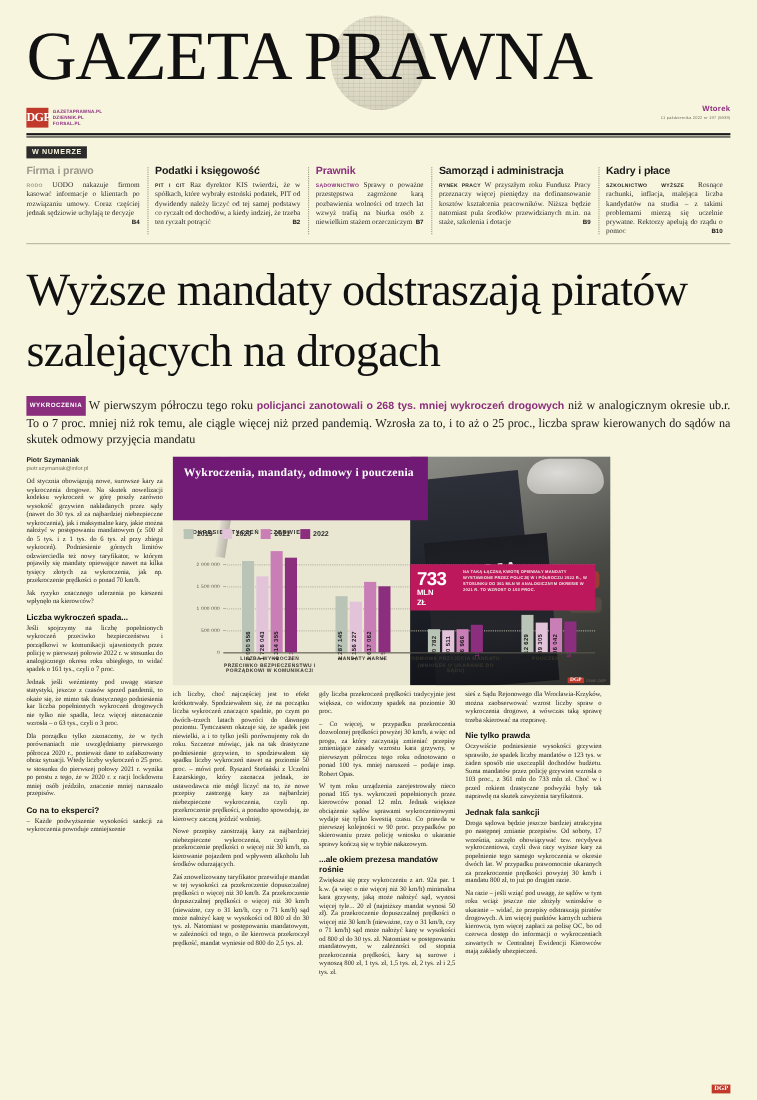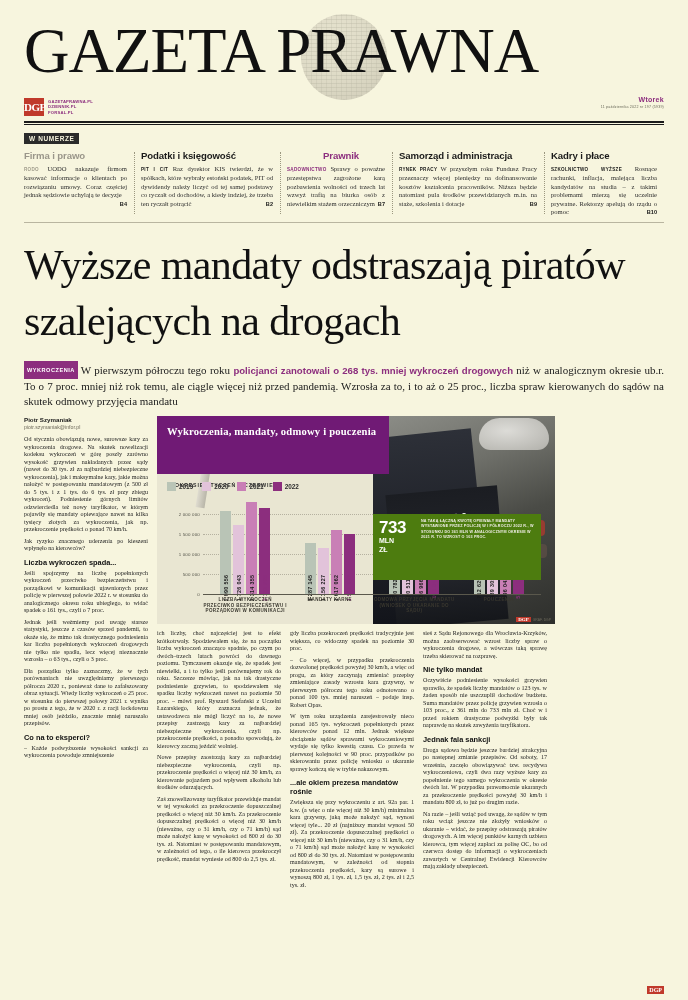--- a/index.html
+++ b/index.html
@@ -76,21 +76,21 @@
   .sections { display:flex; margin-top:5px; border-bottom:1px solid #b9b5a0; padding-bottom:6px; }
   .sec { padding:0 7px; position:relative; }
   .sec + .sec:before {
     content:""; position:absolute; left:0; top:2px; bottom:2px;
     border-left:1px dotted #9b977f;
   }
   .sec:first-child { padding-left:0; }
   .sec-h { font-family:"Liberation Sans", sans-serif; font-weight:bold;
            font-size:9.6px; margin-bottom:4px; letter-spacing:-.1px; }
   .sec-h.gray { color:#9a968a; }
-  .sec-h.purple { color:#8c2e7e;margin-left:36px; }
+  .sec-h.purple { color:#8c2e7e; }
   .sec-b { font-family:"Liberation Serif", serif; font-size:6.6px; line-height:8.4px;
            color:#2d2d2d; text-align:justify; }
   .kicker { font-family:"Liberation Sans", sans-serif; font-weight:bold;
             font-size:4.6px; letter-spacing:.3px; }
   .kicker.k-dark { color:#1a1a1a; }
   .kicker.k-gray { color:#a09c8c; }
   .kicker.k-purple { color:#8c2e7e; }
   .pg { float:right; font-family:"Liberation Sans", sans-serif; font-weight:bold;
         font-size:5.6px; color:#1a1a1a; }
 
@@ -210,22 +210,22 @@
     font-family:"Liberation Sans", sans-serif; font-weight:bold; font-size:5.4px;
     color:#1a1a1a; letter-spacing:.3px;
   }
   .bar.last .val { color:#8c2e7e; }
   .xaxis { position:absolute; left:36px; right:0; top:96px; border-top:1px solid #5a584c; }
   .xlabels { position:absolute; left:36px; right:0; top:99px; display:flex; }
   .xl { flex:1; text-align:center; font-family:"Liberation Sans", sans-serif;
         font-weight:bold; font-size:4.5px; line-height:5.6px; letter-spacing:.4px; color:#3a382f; }
 
   .callout {
-    position:absolute; left:216px; top:98px; width:168px; height:66px;
-    background:#4d7c0f; color:#fff; display:flex; z-index:5;
+    position:absolute; left:216px; top:98px; width:168px; height:42px;
+    background:#be185d; color:#fff; display:flex; z-index:5;
   }
   .callout .big { width:46px; padding:5px 0 0 6px; }
   .callout .bignum { font-family:"Liberation Sans", sans-serif; font-weight:bold;
                      font-size:17px; line-height:17px; letter-spacing:-.5px; }
   .callout .bigunit { font-family:"Liberation Sans", sans-serif; font-weight:bold;
                       font-size:7px; line-height:8px; margin-top:1px; }
   .callout .txt { flex:1; padding:5px 5px 0 2px;
                   font-family:"Liberation Sans", sans-serif; font-weight:bold;
                   font-size:3.7px; line-height:5.2px; letter-spacing:.2px; color:#f0eee6; }
   .dgp-tag { position:absolute; right:4px; bottom:2px; display:flex; align-items:center; gap:2px; }
@@ -494,21 +494,21 @@
       </div>
       <div class="col">
         <p>gdy liczba przekroczeń prędkości tradycyjnie jest większa, co widoczny spadek na poziomie 30 proc.</p>
         <p>– Co więcej, w przypadku przekroczenia dozwolonej prędkości powyżej 30 km/h, a więc od progu, za który zaczynają zmieniać przepisy zmieniające zasady wzrostu kara grzywny, w pierwszym półroczu tego roku odnotowano o ponad 100 tys. mniej naruszeń – podaje insp. Robert Opas.</p>
         <p>W tym roku urządzenia zarejestrowały nieco ponad 165 tys. wykroczeń popełnionych przez kierowców ponad 12 mln. Jednak większe obciążenie sądów sprawami wykroczeniowymi wydaje się tylko kwestią czasu. Co prawda w pierwszej kolejności w 90 proc. przypadków po skierowaniu przez policję wniosku o ukaranie sprawy kończą się w trybie nakazowym.</p>
         <div class="sub-h">...ale okiem prezesa mandatów rośnie</div>
         <p>Zwiększa się przy wykroczeniu z art. 92a par. 1 k.w. (a więc o nie więcej niż 30 km/h) minimalna kara grzywny, jaką może nałożyć sąd, wynosi więcej tyle... 20 zł (najniższy mandat wynosi 50 zł). Za przekroczenie dopuszczalnej prędkości o więcej niż 30 km/h (nieważne, czy o 31 km/h, czy o 71 km/h) sąd może nałożyć karę w wysokości od 800 zł do 30 tys. zł. Natomiast w postępowaniu mandatowym, w zależności od stopnia przekroczenia prędkości, kary są surowe i wynoszą 800 zł, 1 tys. zł, 1,5 tys. zł, 2 tys. zł i 2,5 tys. zł.</p>
       </div>
       <div class="col">
         <p>sieś z Sądu Rejonowego dla Wrocławia-Krzyków, można zaobserwować wzrost liczby spraw o wykroczenia drogowe, a wówczas taką sprawę trzeba skierować na rozprawę.</p>
-        <div class="sub-h">Nie tylko mandat</div>
+        <div class="sub-h">Nie tylko prawda</div>
         <p>Oczywiście podniesienie wysokości grzywien sprawiło, że spadek liczby mandatów o 123 tys. w żaden sposób nie uszczuplił dochodów budżetu. Suma mandatów przez policję grzywien wzrosła o 103 proc., z 361 mln do 733 mln zł. Choć w i przed rokiem drastyczne podwyżki były tak naprawdę na skutek zawyżenia taryfikatora.</p>
         <div class="sub-h">Jednak fala sankcji</div>
         <p>Droga sądowa będzie jeszcze bardziej atrakcyjna po następnej zmianie przepisów. Od soboty, 17 września, zaczęło obowiązywać tzw. recydywa wykroczeniowa, czyli dwa razy wyższe kary za popełnienie tego samego wykroczenia w okresie dwóch lat. W przypadku prawomocnie ukaranych za przekroczenie prędkości powyżej 30 km/h i mandatu 800 zł, to już po drugim razie.</p>
         <p>Na razie – jeśli wziąć pod uwagę, że sądów w tym roku wciąż jeszcze nie złożyły wniosków o ukaranie – widać, że przepisy odstraszają piratów drogowych. A im więcej punktów karnych uzbiera kierowca, tym więcej zapłaci za polisę OC, bo od czerwca dostęp do informacji o wykroczeniach zawartych w Centralnej Ewidencji Kierowców mają zakłady ubezpieczeń.</p>
       </div>
     </div>
 
   </div>
 
   <div class="footer-dgp">

